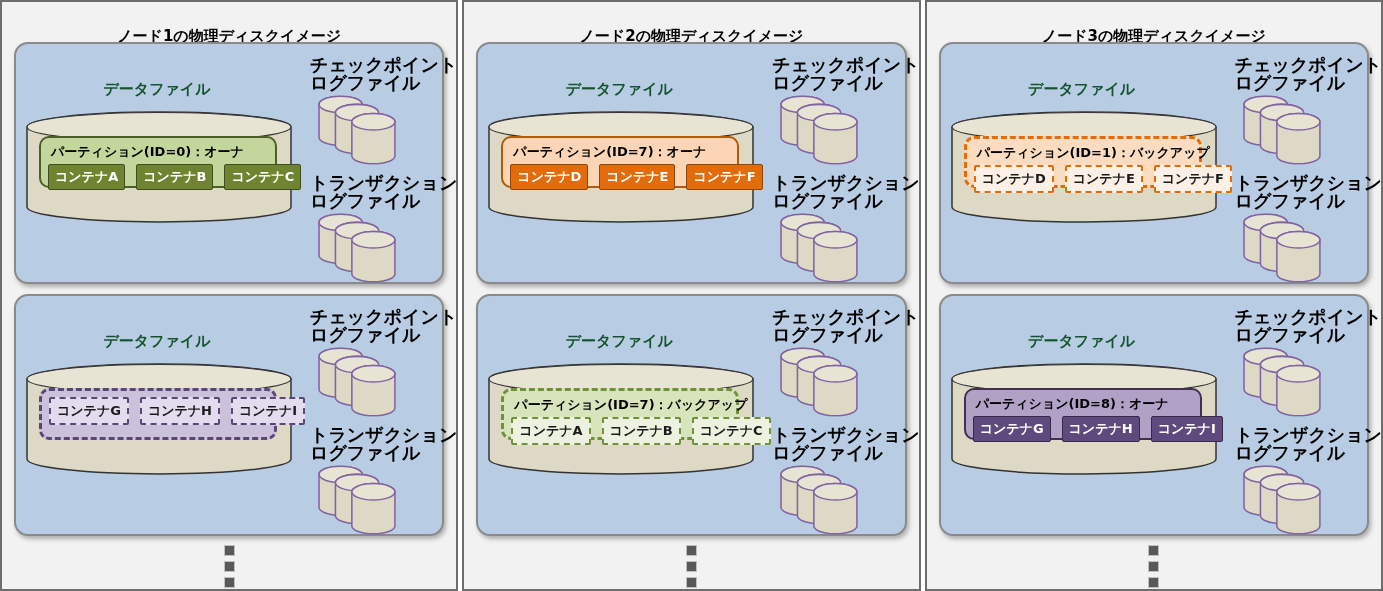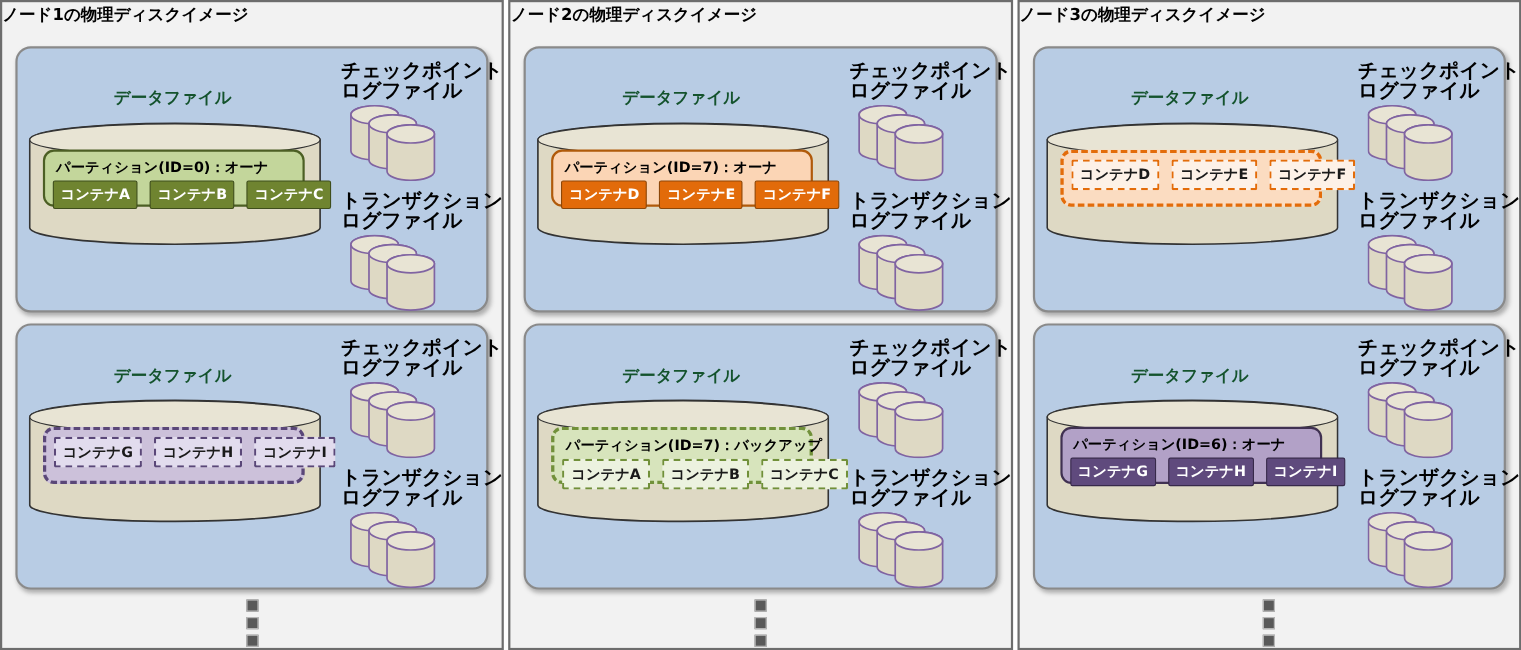--- a/index.html
+++ b/index.html
@@ -9,22 +9,22 @@
     display:flex; gap:4px;
     box-sizing:border-box;
   }
   .panel {
     flex:1; position:relative;
     background:var(--panel-bg,#f2f2f2);
     border:2px solid var(--panel-border,#6d6d6d);
     box-sizing:border-box;
   }
   .panel-title {
-    position:absolute; top:2px; left:0; width:100%;
-    text-align:left; font-size:15px; font-weight:bold; color:#000;
+    position:absolute; top:25px; left:0; width:100%;
+    text-align:center; font-size:15px; font-weight:bold; color:#000;
     white-space:nowrap;
   }
   .disk-box {
     position:absolute; left:12px; right:12px; height:242px;
     background:var(--box-bg,#b8cce4);
     border:2px solid var(--box-border,#8a8a8a);
     border-radius:14px;
     box-shadow:2px 3px 4px rgba(90,90,90,.45);
     box-sizing:border-box;
   }
@@ -271,20 +271,21 @@
 <div class="panel">
   <div class="panel-title">ノード3の物理ディスクイメージ</div>
 
   <div class="disk-box top">
     <div class="df-label">データファイル</div>
     <div class="data-cyl">
       <svg viewBox="0 0 266 116">
           <use href="#sym-data-cyl"></use>
         </svg>
       <div class="partition orange-dashed">
+        <div class="p-label">パーティション(ID=1)：バックアップ</div>
         <div class="c-row">
           <div class="container">コンテナD</div>
           <div class="container">コンテナE</div>
           <div class="container">コンテナF</div>
         </div>
       </div>
     </div>
     <div class="log-label cp">
       <div>チェックポイント</div>
       <div>ログファイル</div>
@@ -305,21 +306,21 @@
     </div>
   </div>
 
   <div class="disk-box bottom">
     <div class="df-label">データファイル</div>
     <div class="data-cyl">
       <svg viewBox="0 0 266 116">
           <use href="#sym-data-cyl"></use>
         </svg>
       <div class="partition purple-solid">
-        <div class="p-label">パーティション(ID=6)：オーナ</div>
+        <div class="p-label">パーティション(ID=8)：オーナ</div>
         <div class="c-row">
           <div class="container">コンテナG</div>
           <div class="container">コンテナH</div>
           <div class="container">コンテナI</div>
         </div>
       </div>
     </div>
     <div class="log-label cp">
       <div>チェックポイント</div>
       <div>ログファイル</div>

